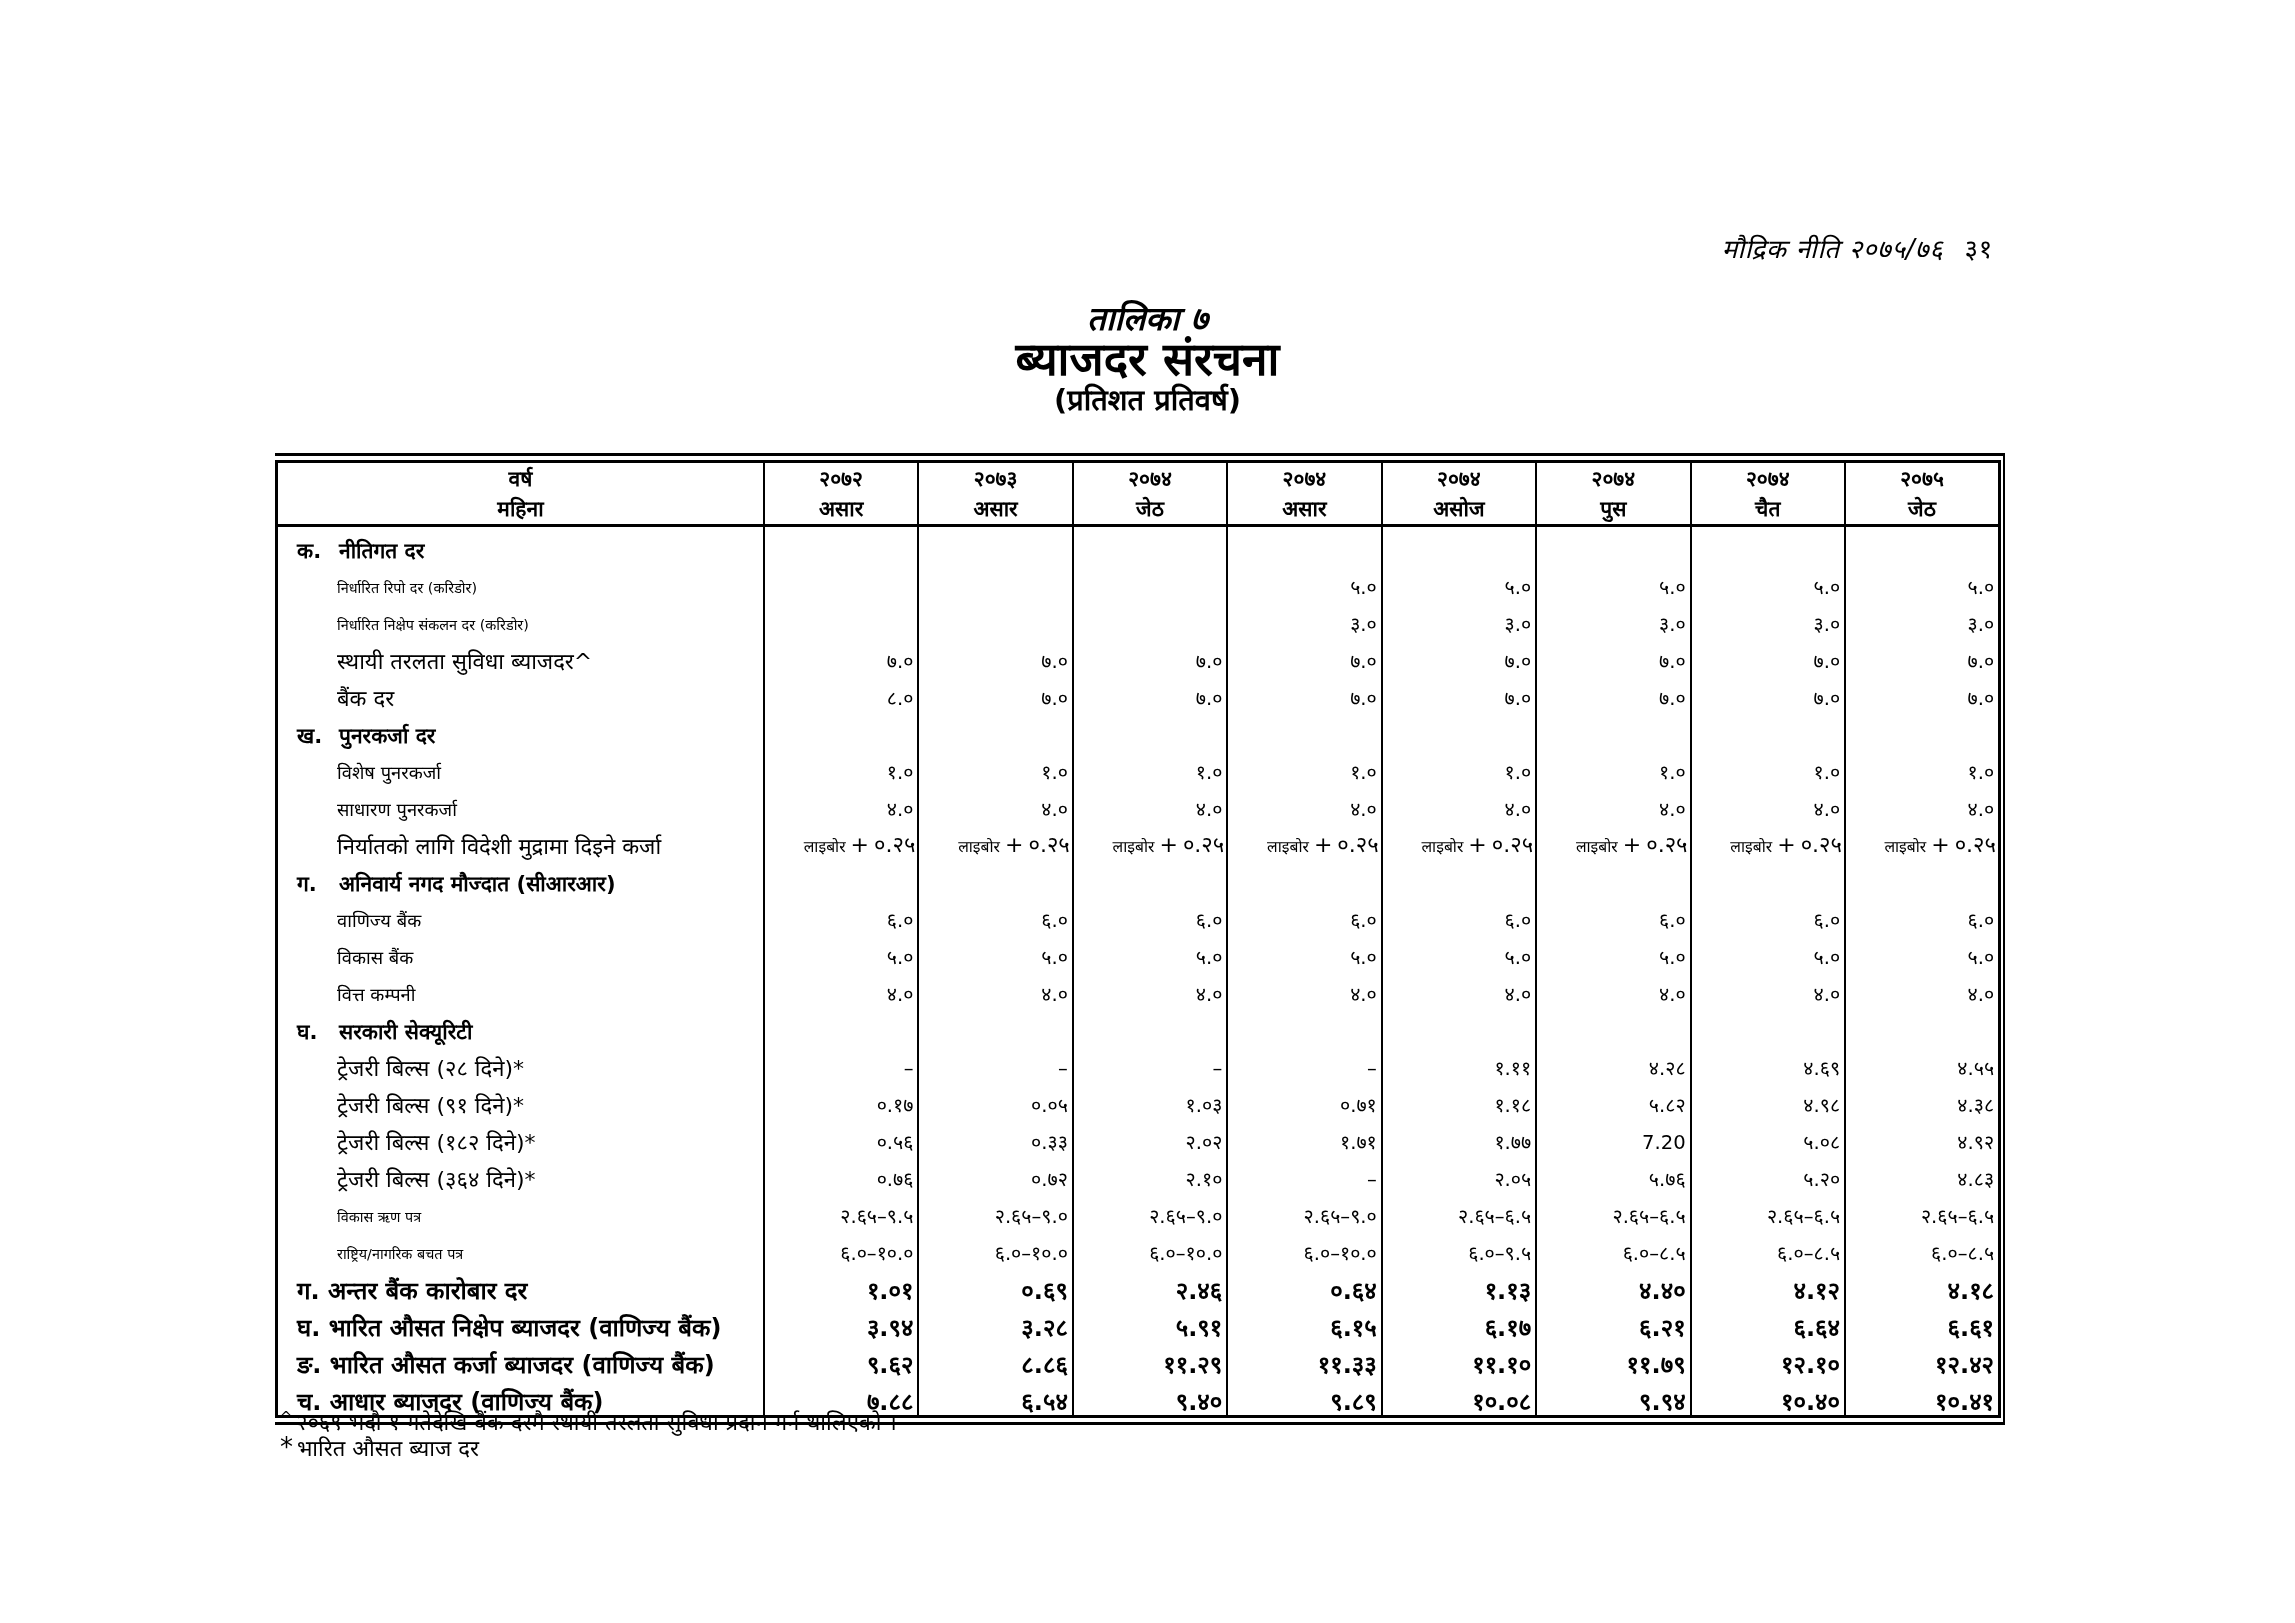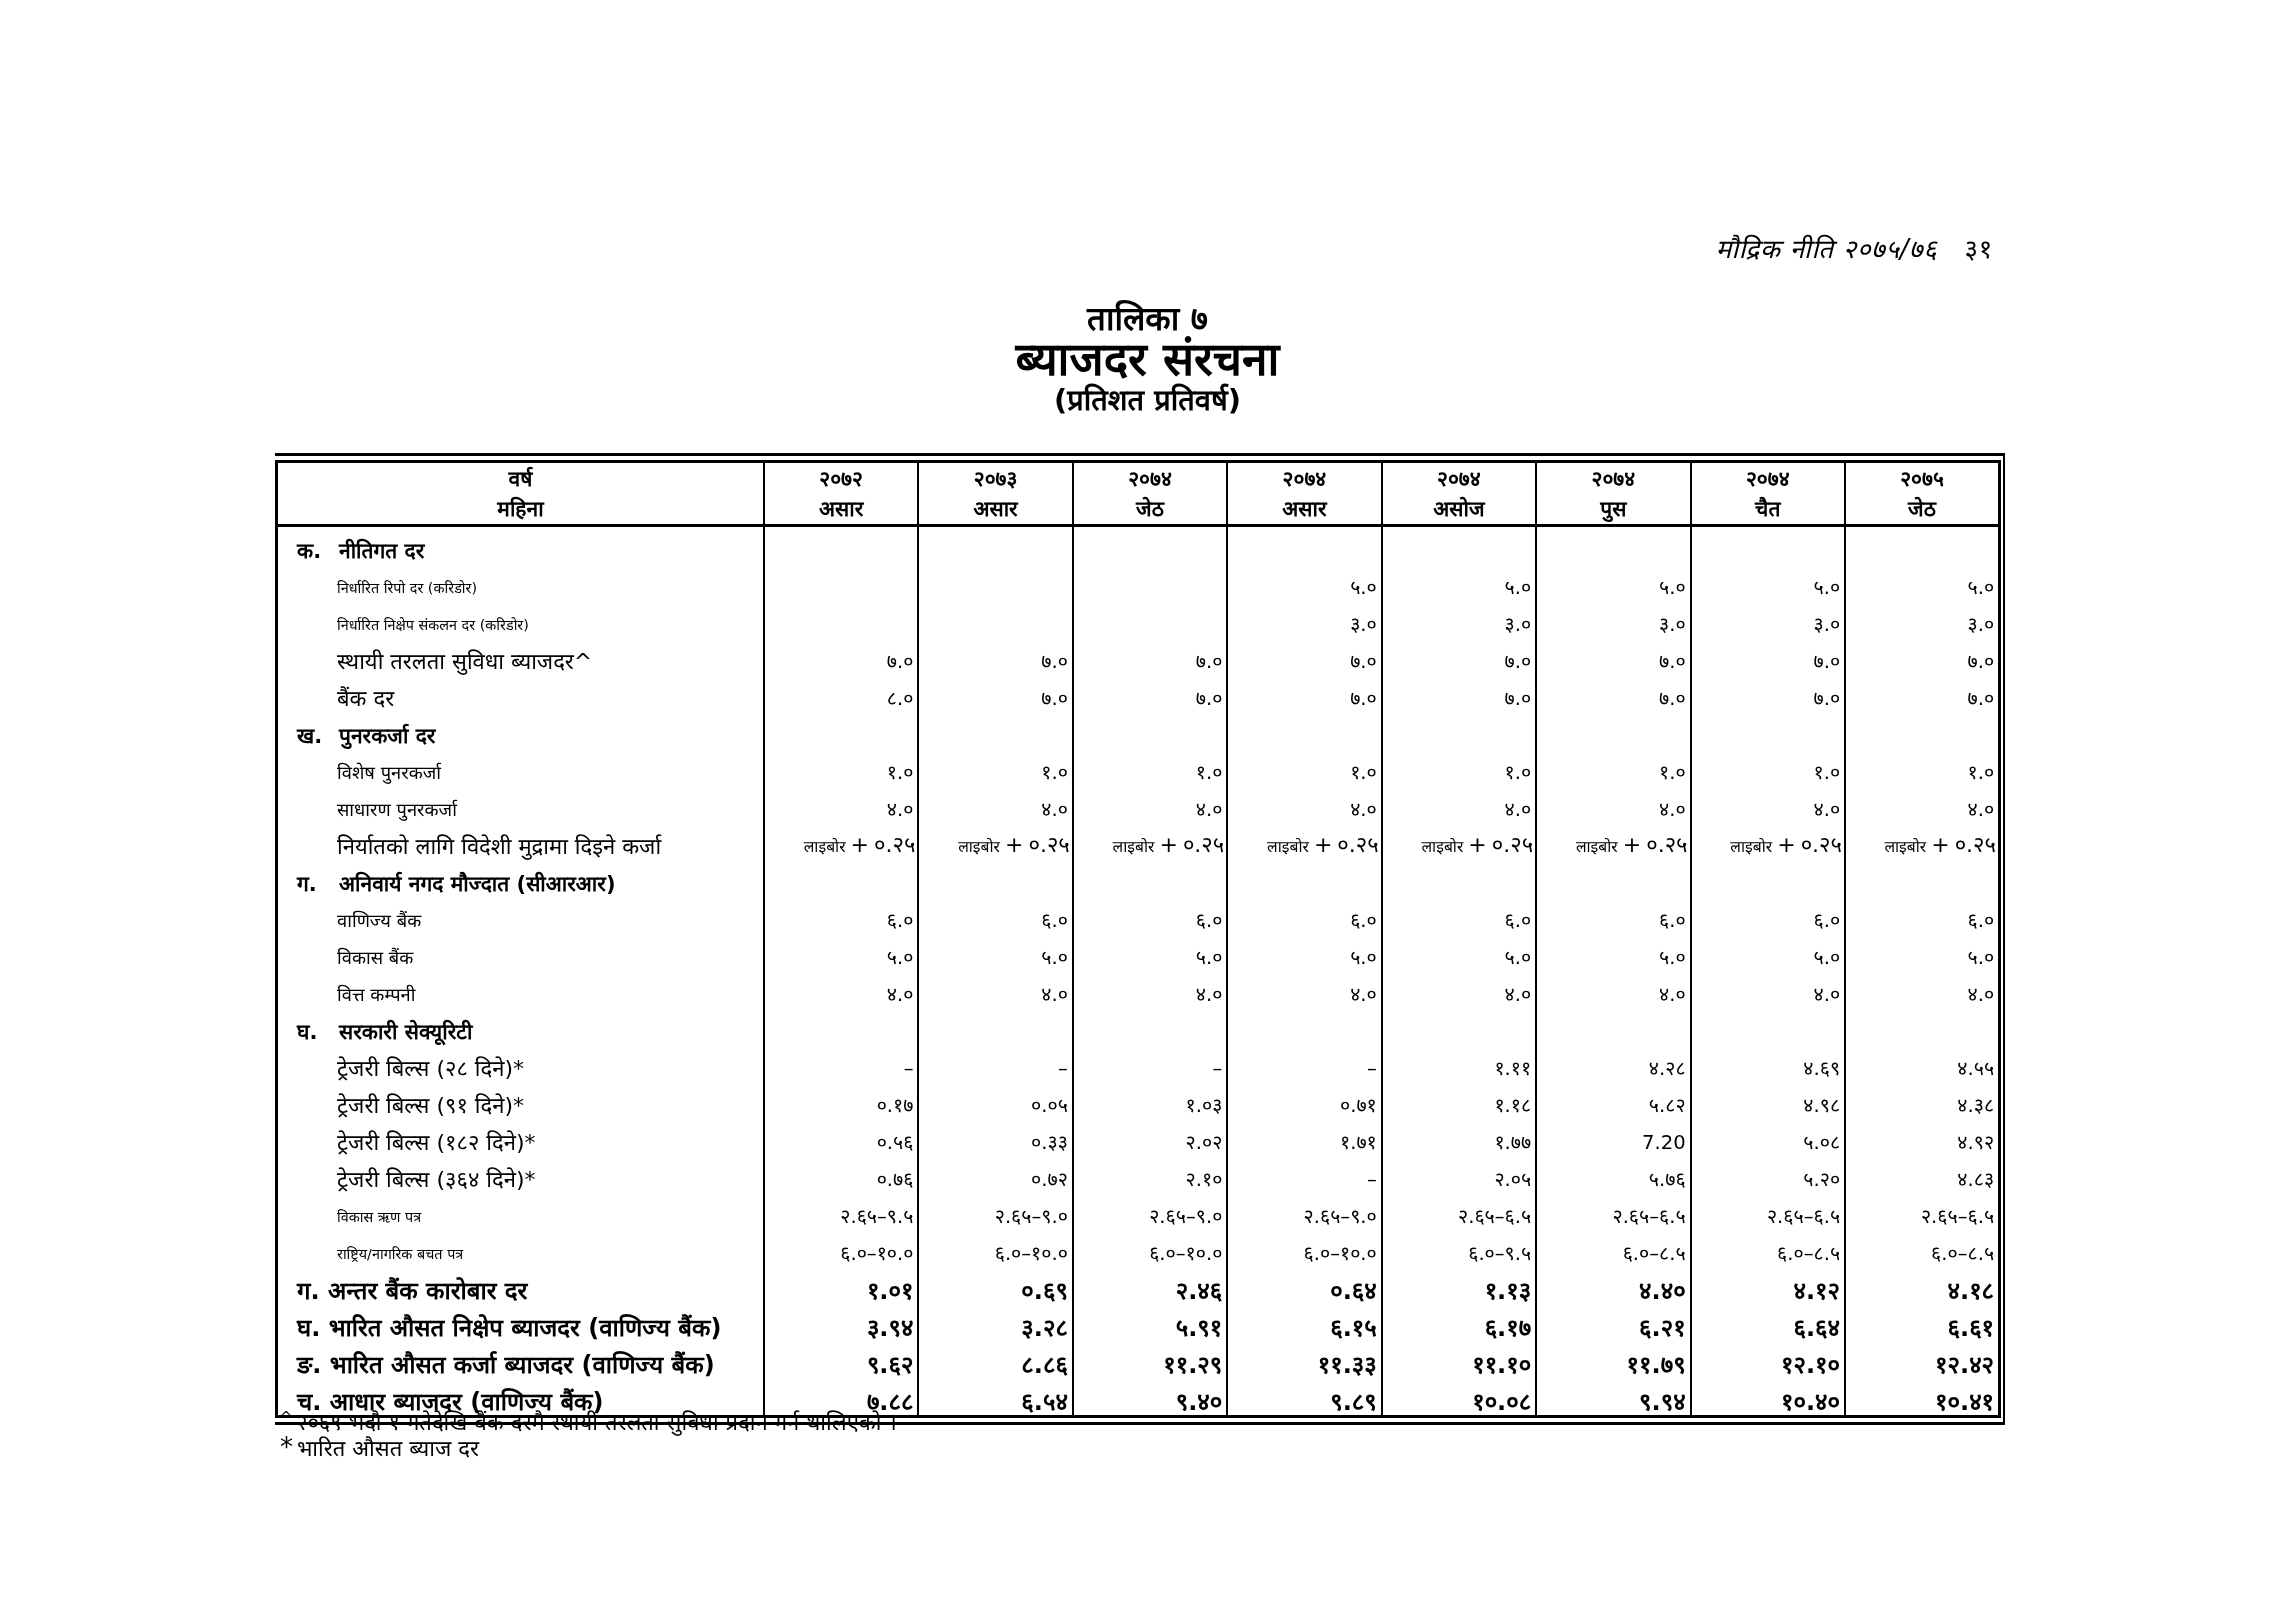--- a/index.html
+++ b/index.html
@@ -4,24 +4,24 @@
   <style>
     html, body { margin: 0; padding: 0; background: #ffffff; }
     body {
       width: 2295px; height: 1623px; position: relative; overflow: hidden;
       font-family: "DejaVu Sans", "Liberation Sans", sans-serif; color: #000;
     }
     .running-header {
       position: absolute; top: 230px; right: 302px;
       font-size: 26px; font-style: italic; letter-spacing: 0.7px;
     }
-    .running-header .page-no { margin-left: 27px; font-style: normal; }
+    .running-header .page-no { margin-left: 21px; font-style: normal; }
     .title-block { position: absolute; top: 298px; left: 0; width: 2295px; text-align: center; }
     .title-block div { font-weight: bold; line-height: 41px; }
-    .t1 { font-size: 33px; }
+    .t1 { font-size: 33px; font-style: italic; }
     .t2 { font-size: 46px; }
     .t3 { font-size: 29px; }
 
     .table-wrap {
       position: absolute; left: 275px; top: 453px; width: 1726px;
       border-top: 3.9px solid #000; border-bottom: 3.9px solid #000;
       border-right: 2px solid #000;
       padding: 3.9px 2px 3.9px 0;
     }
     table {

